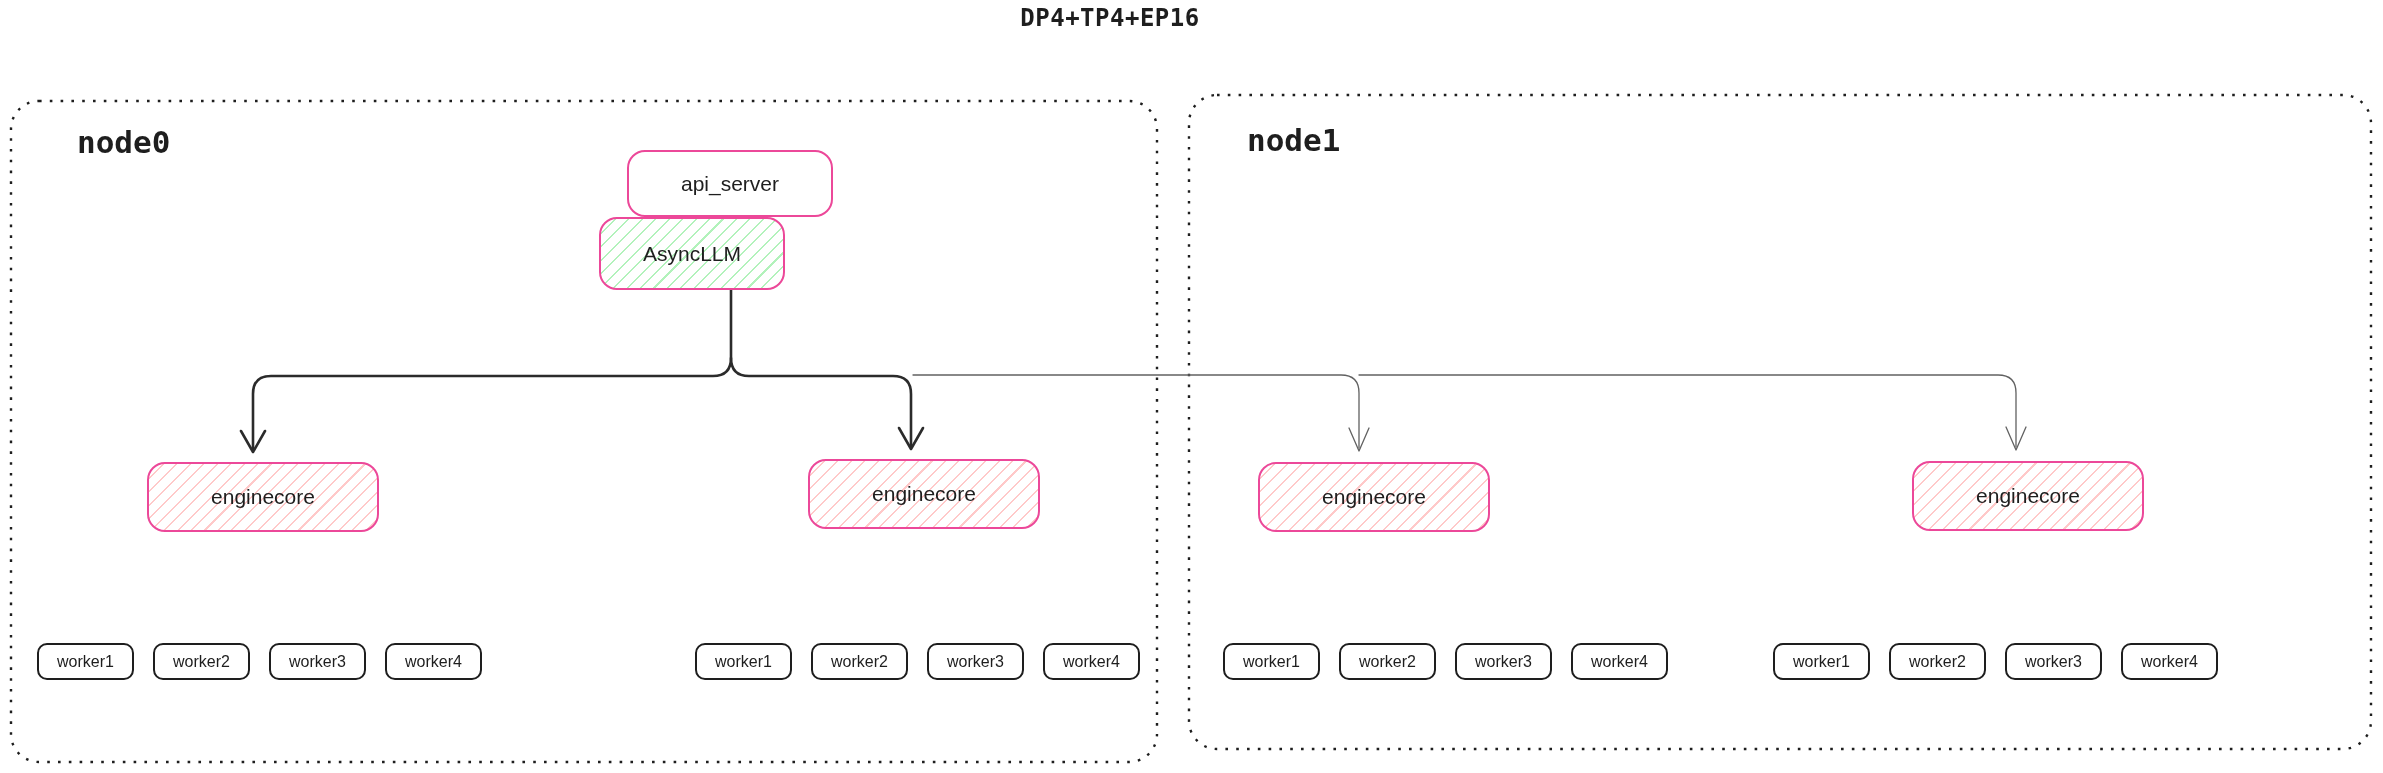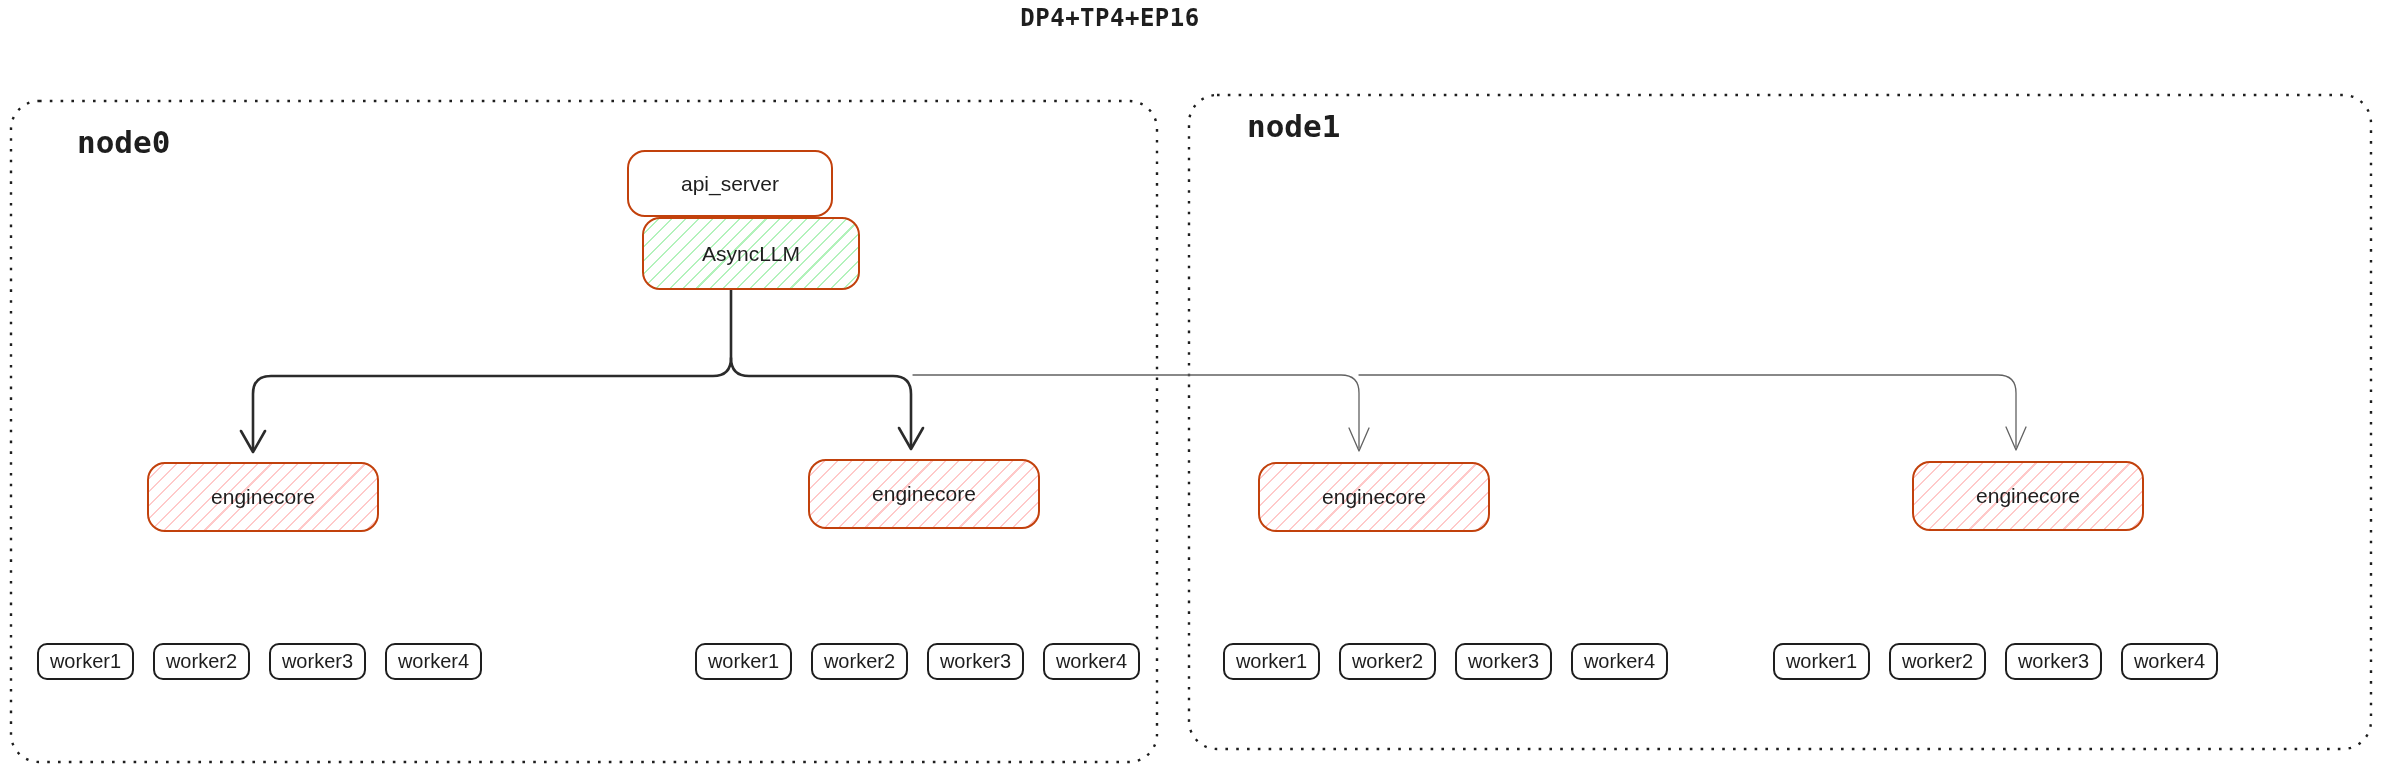--- a/index.html
+++ b/index.html
@@ -28,45 +28,45 @@
   .node-container { position: absolute; z-index: 2; }
   #node0 { left: 10px;   top: 100px; width: 1147px; height: 663px; }
   #node1 { left: 1188px; top: 94px;  width: 1184px; height: 656px; }
 
   .node-label {
     position: absolute;
     font-family: "DejaVu Sans Mono", monospace;
     font-size: 31px; font-weight: 700; margin-left: 37px;
   }
   #node0 .node-label { left: 30px; top: 24px; }
-  #node1 .node-label { left: 22px; top: 14px; }
+  #node1 .node-label { left: 22px; top: 28px; }
 
   .shape {
     position: absolute;
-    border: 2px solid #c2410c;
+    border: 2px solid #ec4899;
     background: #ffffff;
     display: flex; align-items: center; justify-content: center;
     font-size: 21px;
     box-sizing: border-box;
   }
   .rounded-lg { border-radius: 18px; }
 
   .hatch-green {
     background-color: #ffffff;
     background-image: repeating-linear-gradient(135deg,
       #b2f2bb 0px, #b2f2bb 1.5px, transparent 1.5px, transparent 9.5px);
   }
   .hatch-red {
     background-color: #ffffff;
     background-image: repeating-linear-gradient(135deg,
       #ffc9c9 0px, #ffc9c9 1.5px, transparent 1.5px, transparent 9.5px);
   }
 
   .api-server  { left: 617px; top: 50px;  width: 206px; height: 67px; z-index: 3; }
-  .async-llm   { left: 632px; top: 117px; width: 218px; height: 73px; z-index: 2; }
+  .async-llm   { left: 589px; top: 117px; width: 186px; height: 73px; z-index: 2; }
 
   .enginecore  { width: 232px; height: 70px; }
   #node0 .ec1 { left: 137px; top: 362px; }
   #node0 .ec2 { left: 798px; top: 359px; }
   #node1 .ec1 { left: 70px;  top: 368px; }
   #node1 .ec2 { left: 724px; top: 367px; }
 
   .worker-row {
     position: absolute;
     display: flex; gap: 19px;
@@ -74,21 +74,21 @@
   #node0 .wrow1 { left: 27px;  top: 543px; }
   #node0 .wrow2 { left: 685px; top: 543px; }
   #node1 .wrow1 { left: 35px;  top: 549px; }
   #node1 .wrow2 { left: 585px; top: 549px; }
 
   .worker {
     width: 97px; height: 37px;
     border: 2px solid #1e1e1e; border-radius: 10px;
     background: #ffffff;
     display: flex; align-items: center; justify-content: center;
-    font-size: 20px;
+    font-size: 16px;
     box-sizing: border-box;
   }
 </style>
 </head>
 <body>
 
 <div class="stage">
 
   <div class="page-title">DP4+TP4+EP16</div>
 

